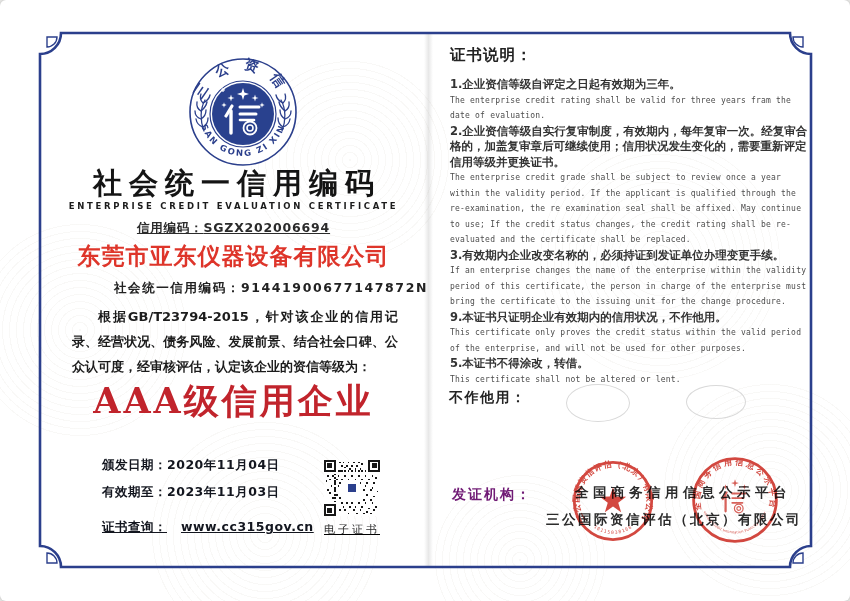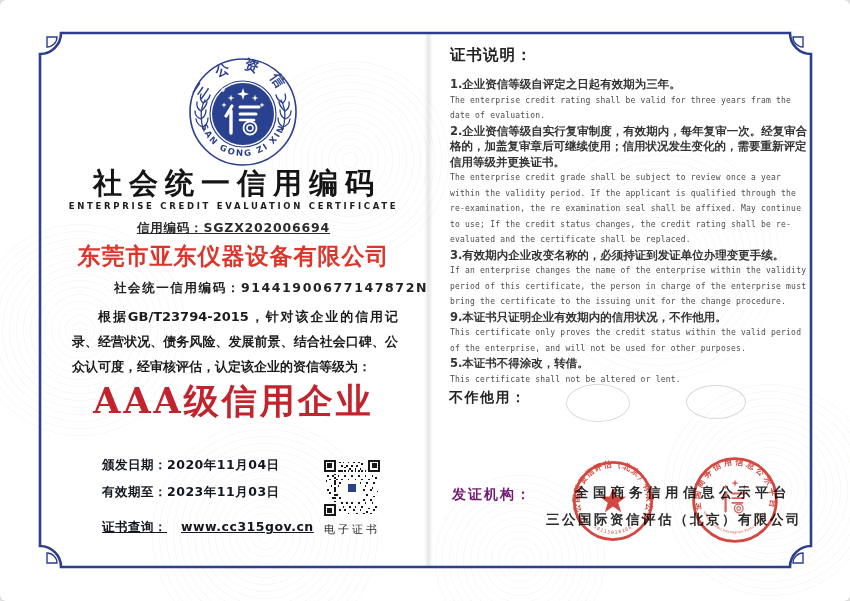--- a/index.html
+++ b/index.html
@@ -54,21 +54,21 @@
   }
   .rating {
     position:absolute; top:345px; left:0; width:100%; text-align:center;
     font-family:"DejaVu Serif","Liberation Serif",serif;
     font-size:35px; font-weight:900; color:#c1242c; letter-spacing:3px; white-space:nowrap;
   }
   .dates { position:absolute; left:63px; top:424px; font-size:12.5px; font-weight:bold; color:#13161f; }
   .dates .row { margin-bottom:10px; letter-spacing:.5px; }
   .dates .row.query { margin-top:18px;text-decoration:underline; }
   .dates .gap { display:inline-block; width:14px; }
-  .qr-block { position:absolute; left:285px; top:427px; width:56px; text-align:right; }
+  .qr-block { position:absolute; left:285px; top:427px; width:56px; text-align:right;text-decoration:underline; }
   .qr-block svg { display:block; width:56px; height:56px; }
   .qr-caption {
     margin-top:6px; font-family:"DejaVu Serif","Liberation Serif",serif;
     font-size:11px; color:#2a2a2a; letter-spacing:3px; white-space:nowrap;
   }
 
   
   .right-page { position:absolute; left:428px; top:33px; width:384px; height:534px; }
   .notes-heading { position:absolute; left:22px; top:12px; font-size:15.5px; font-weight:bold; color:#232323; letter-spacing:1px;text-align:center; }
   .notes { position:absolute; left:22px; top:44px; width:358px; }

